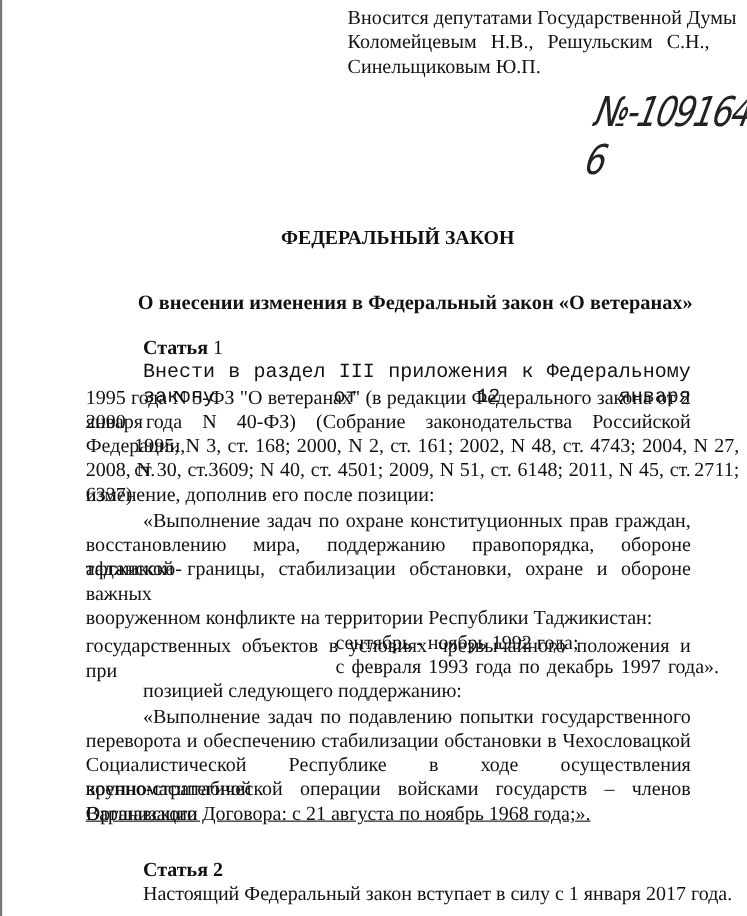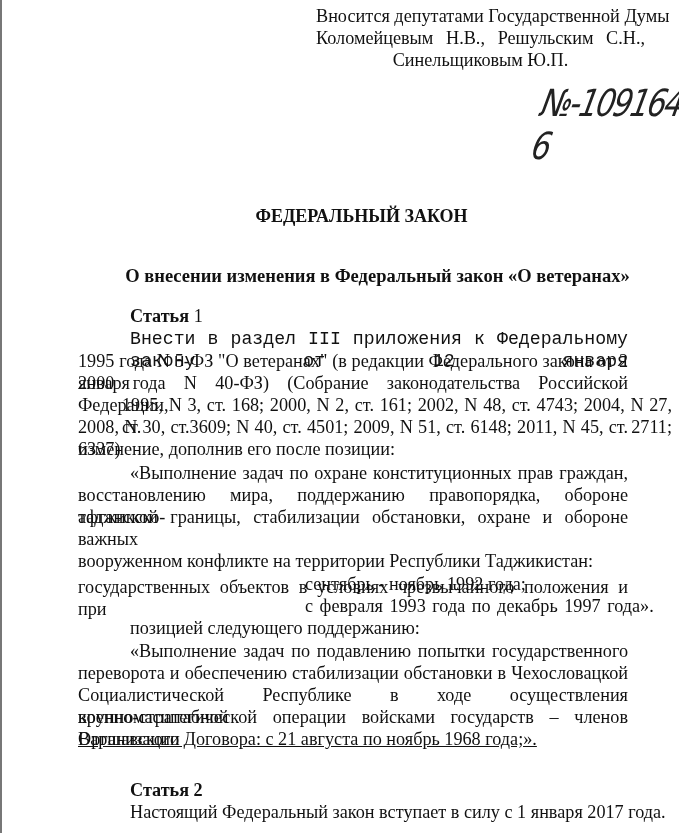--- a/index.html
+++ b/index.html
@@ -1,19 +1,19 @@
 <!DOCTYPE html>
 <html><head>
 <meta charset="utf-8">
 <style>
   html, body { margin:0; padding:0; background:#ffffff; }
   body { width:679px; height:833px; position:relative; overflow:hidden;
          font-family:"Liberation Serif", "DejaVu Serif", serif; color:#111; }
   .leftedge { position:absolute; left:0; top:0; width:2px; height:833px; background:#777; }
-  .line { position:absolute; font-size:18.2px; line-height:22px; white-space:nowrap;text-align:center; }
+  .line { position:absolute; font-size:18.2px; line-height:22px; white-space:nowrap; }
   .just { text-align:justify; text-align-last:justify; white-space:normal; }
   .bold { font-weight:bold; }
   .handwrite { position:absolute; left:528px; top:98px; width:150px; height:48px; }
   .hw-text { font-family:"DejaVu Sans", sans-serif; font-style:italic; font-size:30px;
              color:#222; letter-spacing:-2px; transform:skewX(-12deg) scaleY(1.25);
              transform-origin:left bottom; display:inline-block; }
 </style>
 </head>
 <body>
 

